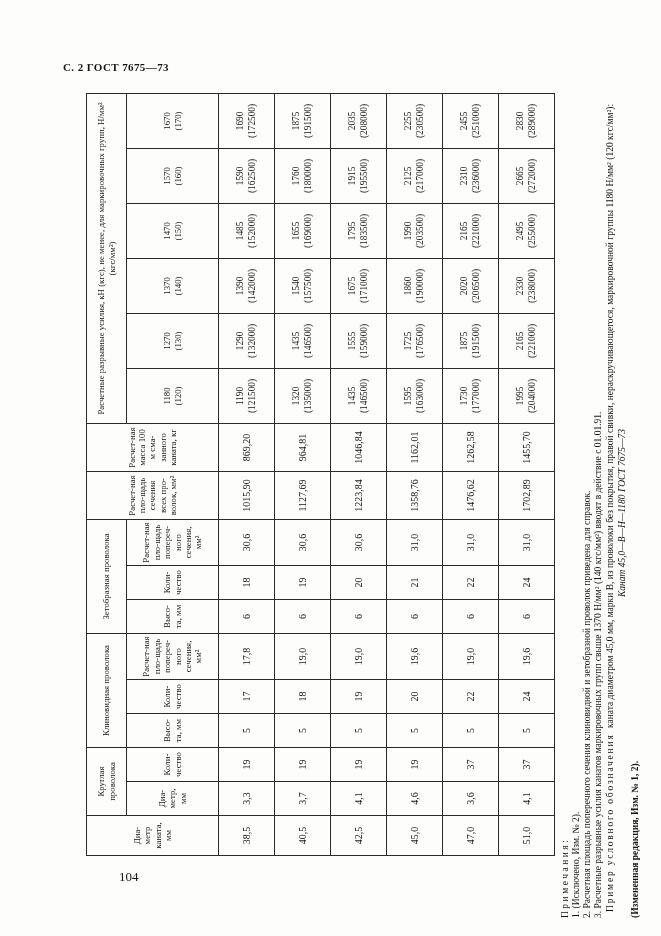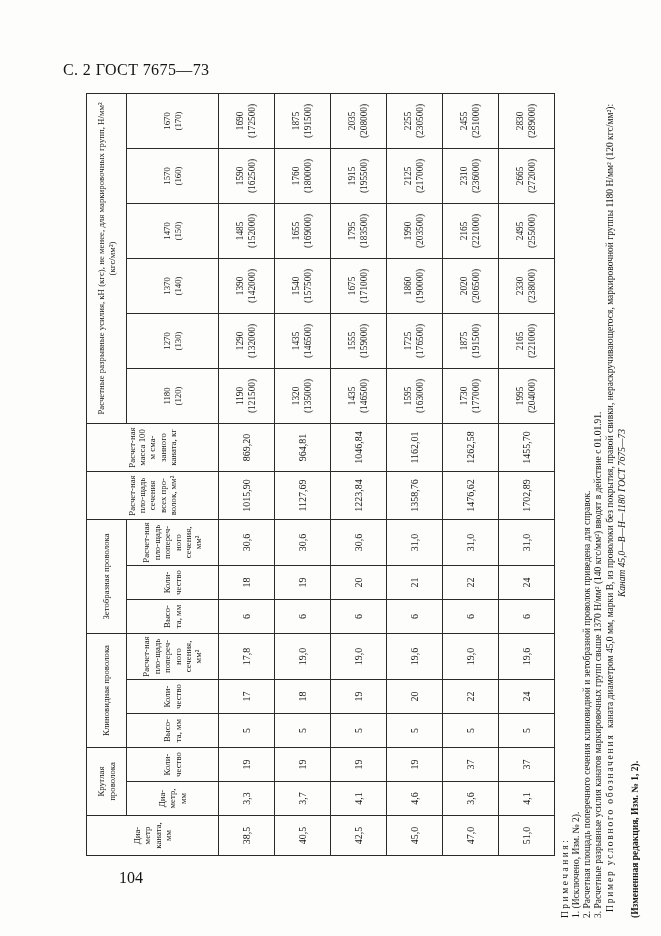--- a/index.html
+++ b/index.html
@@ -2,22 +2,22 @@
 <html><head>
 <meta charset="utf-8">
 <style>
   html, body { margin: 0; padding: 0; }
   body {
     width: 661px; height: 936px; overflow: hidden;
     background: #fdfdfb; color: #151515;
     font-family: "Liberation Serif", "DejaVu Serif", serif;
   }
   .page { position: relative; width: 661px; height: 936px; background: #fdfdfb; overflow: hidden; }
-  .colontitle { position: absolute; left: 63px; top: 61px; font-weight: normal; font-size: 16px; letter-spacing: 0.4px; }
-  .pageno { position: absolute; left: 119px; top: 869px; font-size: 16px; }
+  .colontitle { position: absolute; left: 63px; top: 61px; font-weight: bold; font-size: 11px; letter-spacing: 0.4px; }
+  .pageno { position: absolute; left: 119px; top: 869px; font-size: 13px; }
   .rotated-area { position: absolute; left: 86px; top: 94px; width: 566px; height: 840px; }
   .landscape {
     width: 840px; height: 566px;
     transform: rotate(-90deg) translateX(-840px);
     transform-origin: top left;
   }
   table.gost { border-collapse: collapse; table-layout: fixed; width: 762px; margin-left: 78px; border: 1.5px solid #222; }
   .gost th, .gost td {
     border: 1px solid #2a2a2a; text-align: center; vertical-align: middle;
     padding: 1px 2px; box-sizing: border-box; overflow: hidden;

